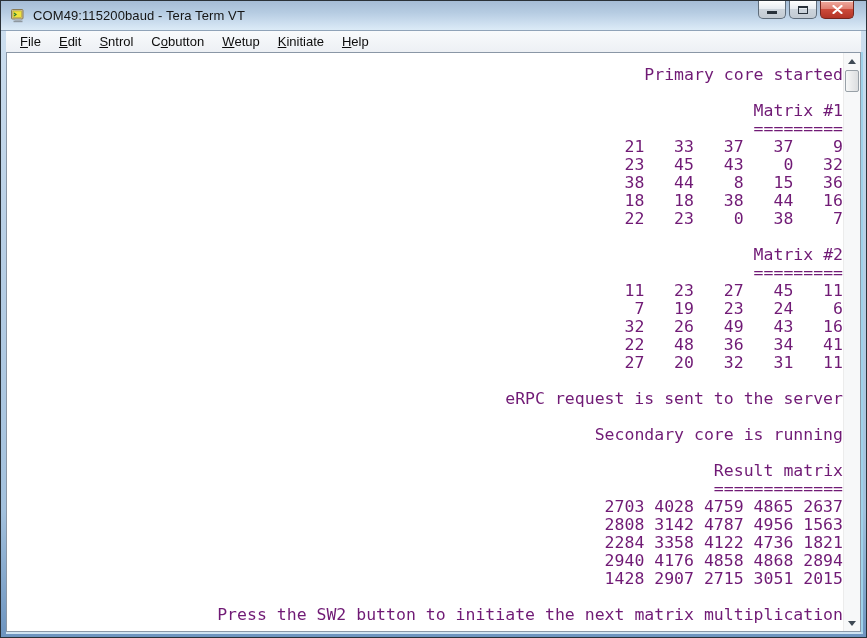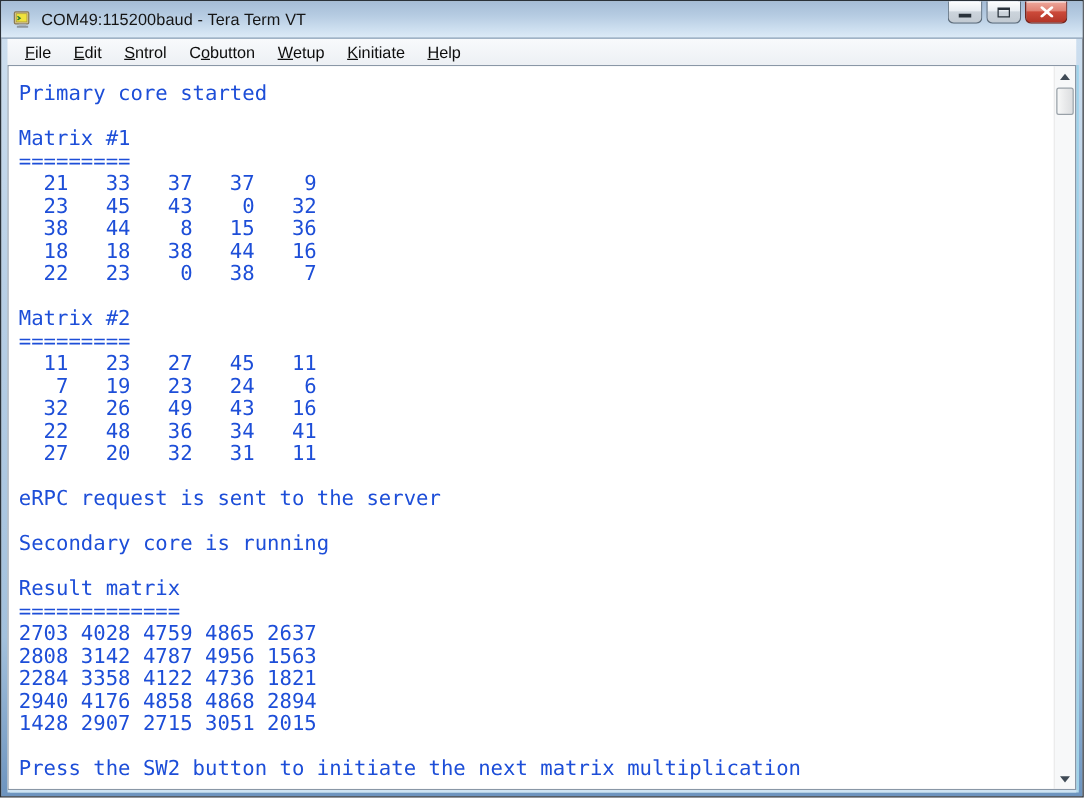--- a/index.html
+++ b/index.html
@@ -49,21 +49,21 @@
 
   
   .client{
     flex:1 1 auto;display:flex;min-height:0;
     border:1px solid #8a97a6;background:#fff;
     box-shadow:2px 0 0 #9ed2ea,0 2px 0 #cfe3f2,2px 2px 0 #b7dcec;
   }
   .terminal{
     flex:1 1 auto;margin:0;padding:13px 0 4px 8px;overflow:hidden;
     font-family:"DejaVu Sans Mono","Liberation Mono",monospace;
-    font-size:16.5px;line-height:18px;color:#1d4ed8;background:#fff;white-space:pre;
+    font-size:16.5px;line-height:18px;color:#701a75;background:#fff;white-space:pre;text-align:right;
   }
 
   
   .scrollbar{
     flex:0 0 17px;display:flex;flex-direction:column;
     background:#f7f8f9;border-left:1px solid #ececec;
   }
   .sb-btn{height:16px;flex:0 0 auto;display:flex;align-items:center;justify-content:center;}
   .arr{width:0;height:0;}
   .arr.up{border-left:4px solid transparent;border-right:4px solid transparent;border-bottom:5px solid #3f4a55;}

